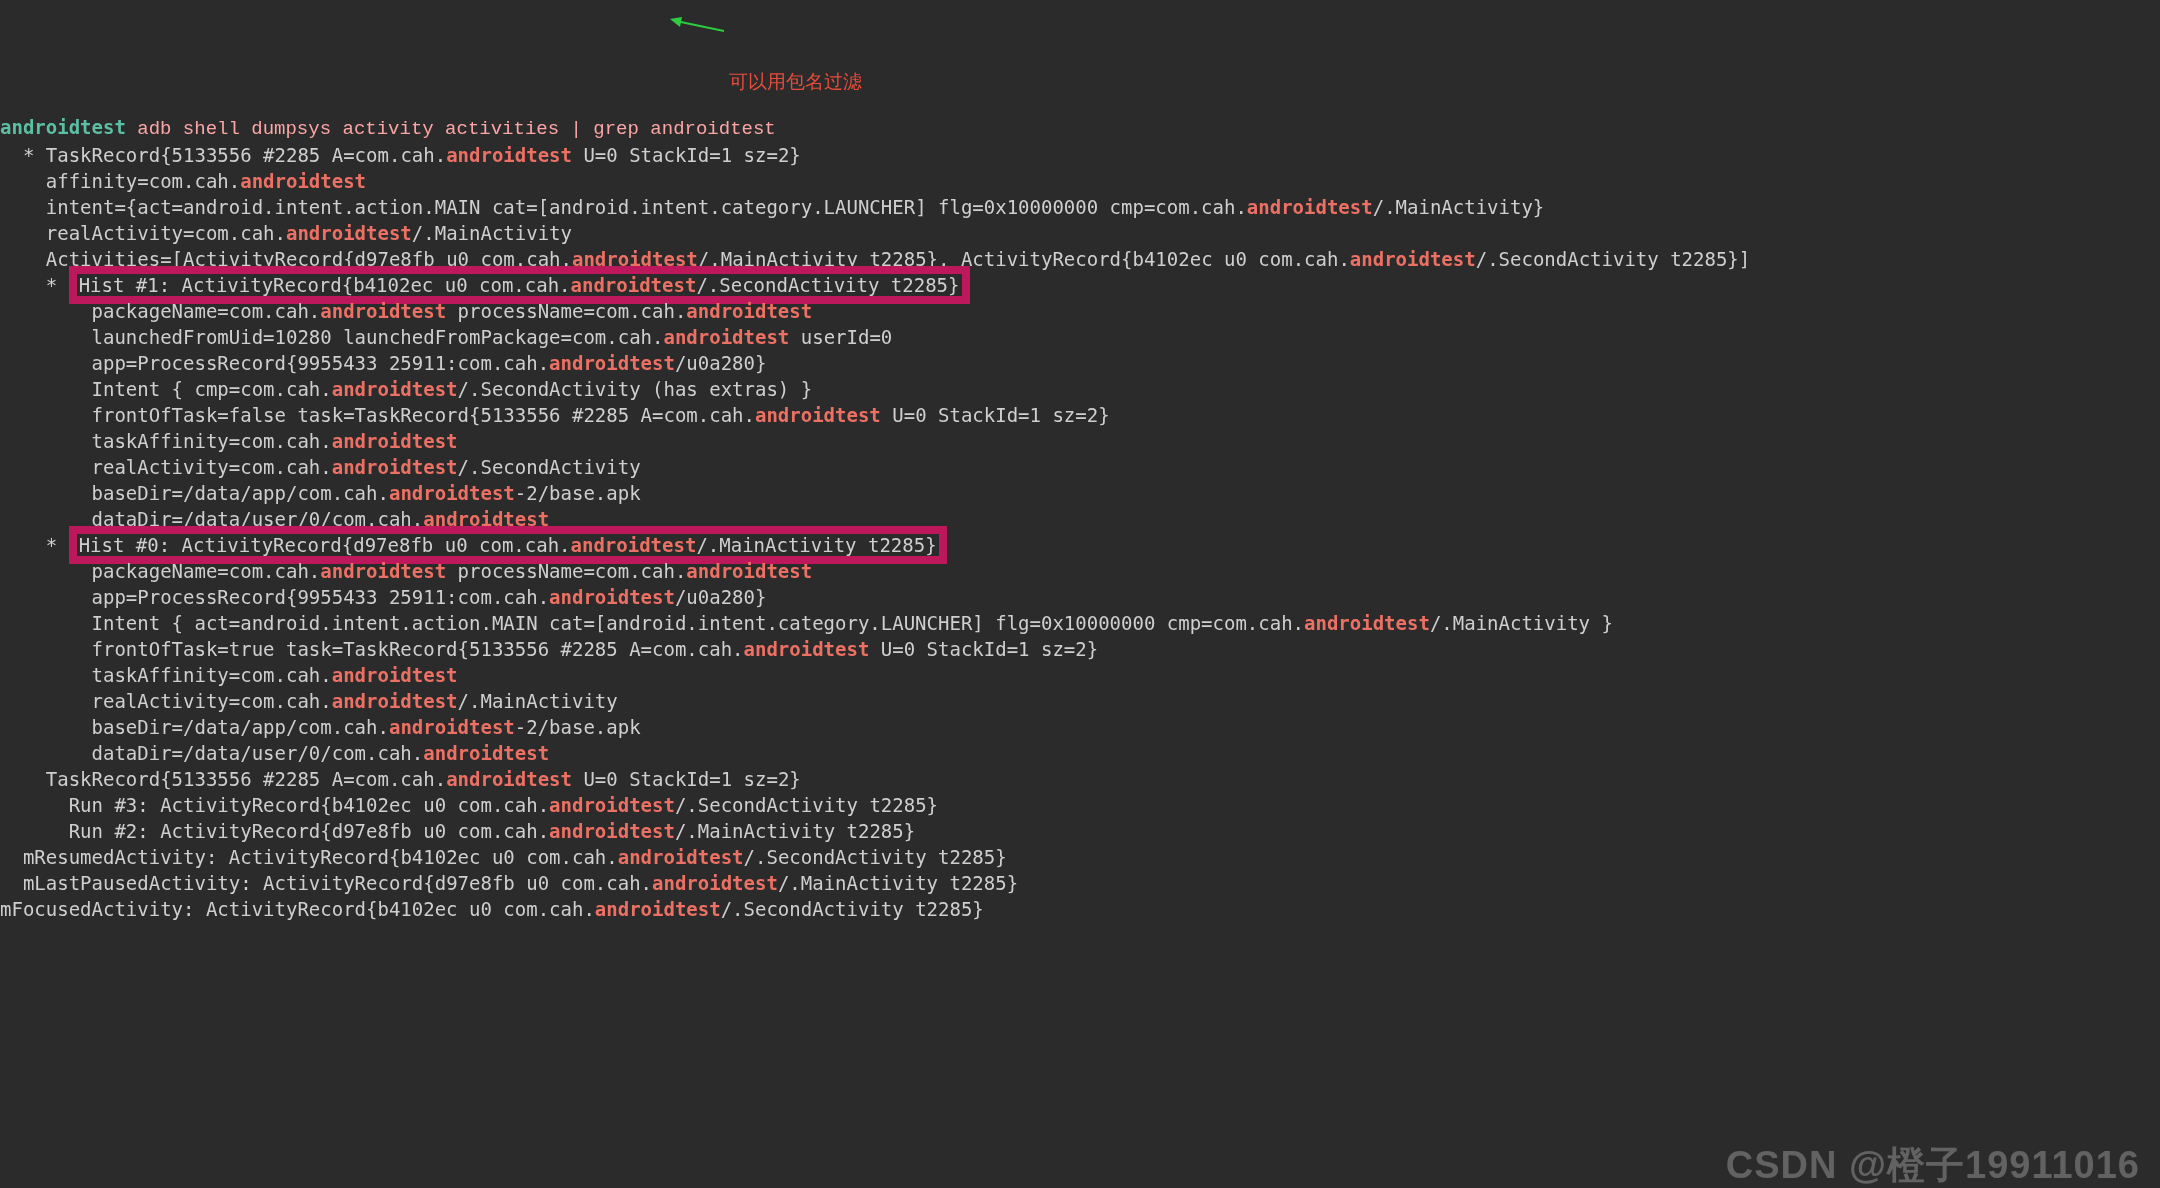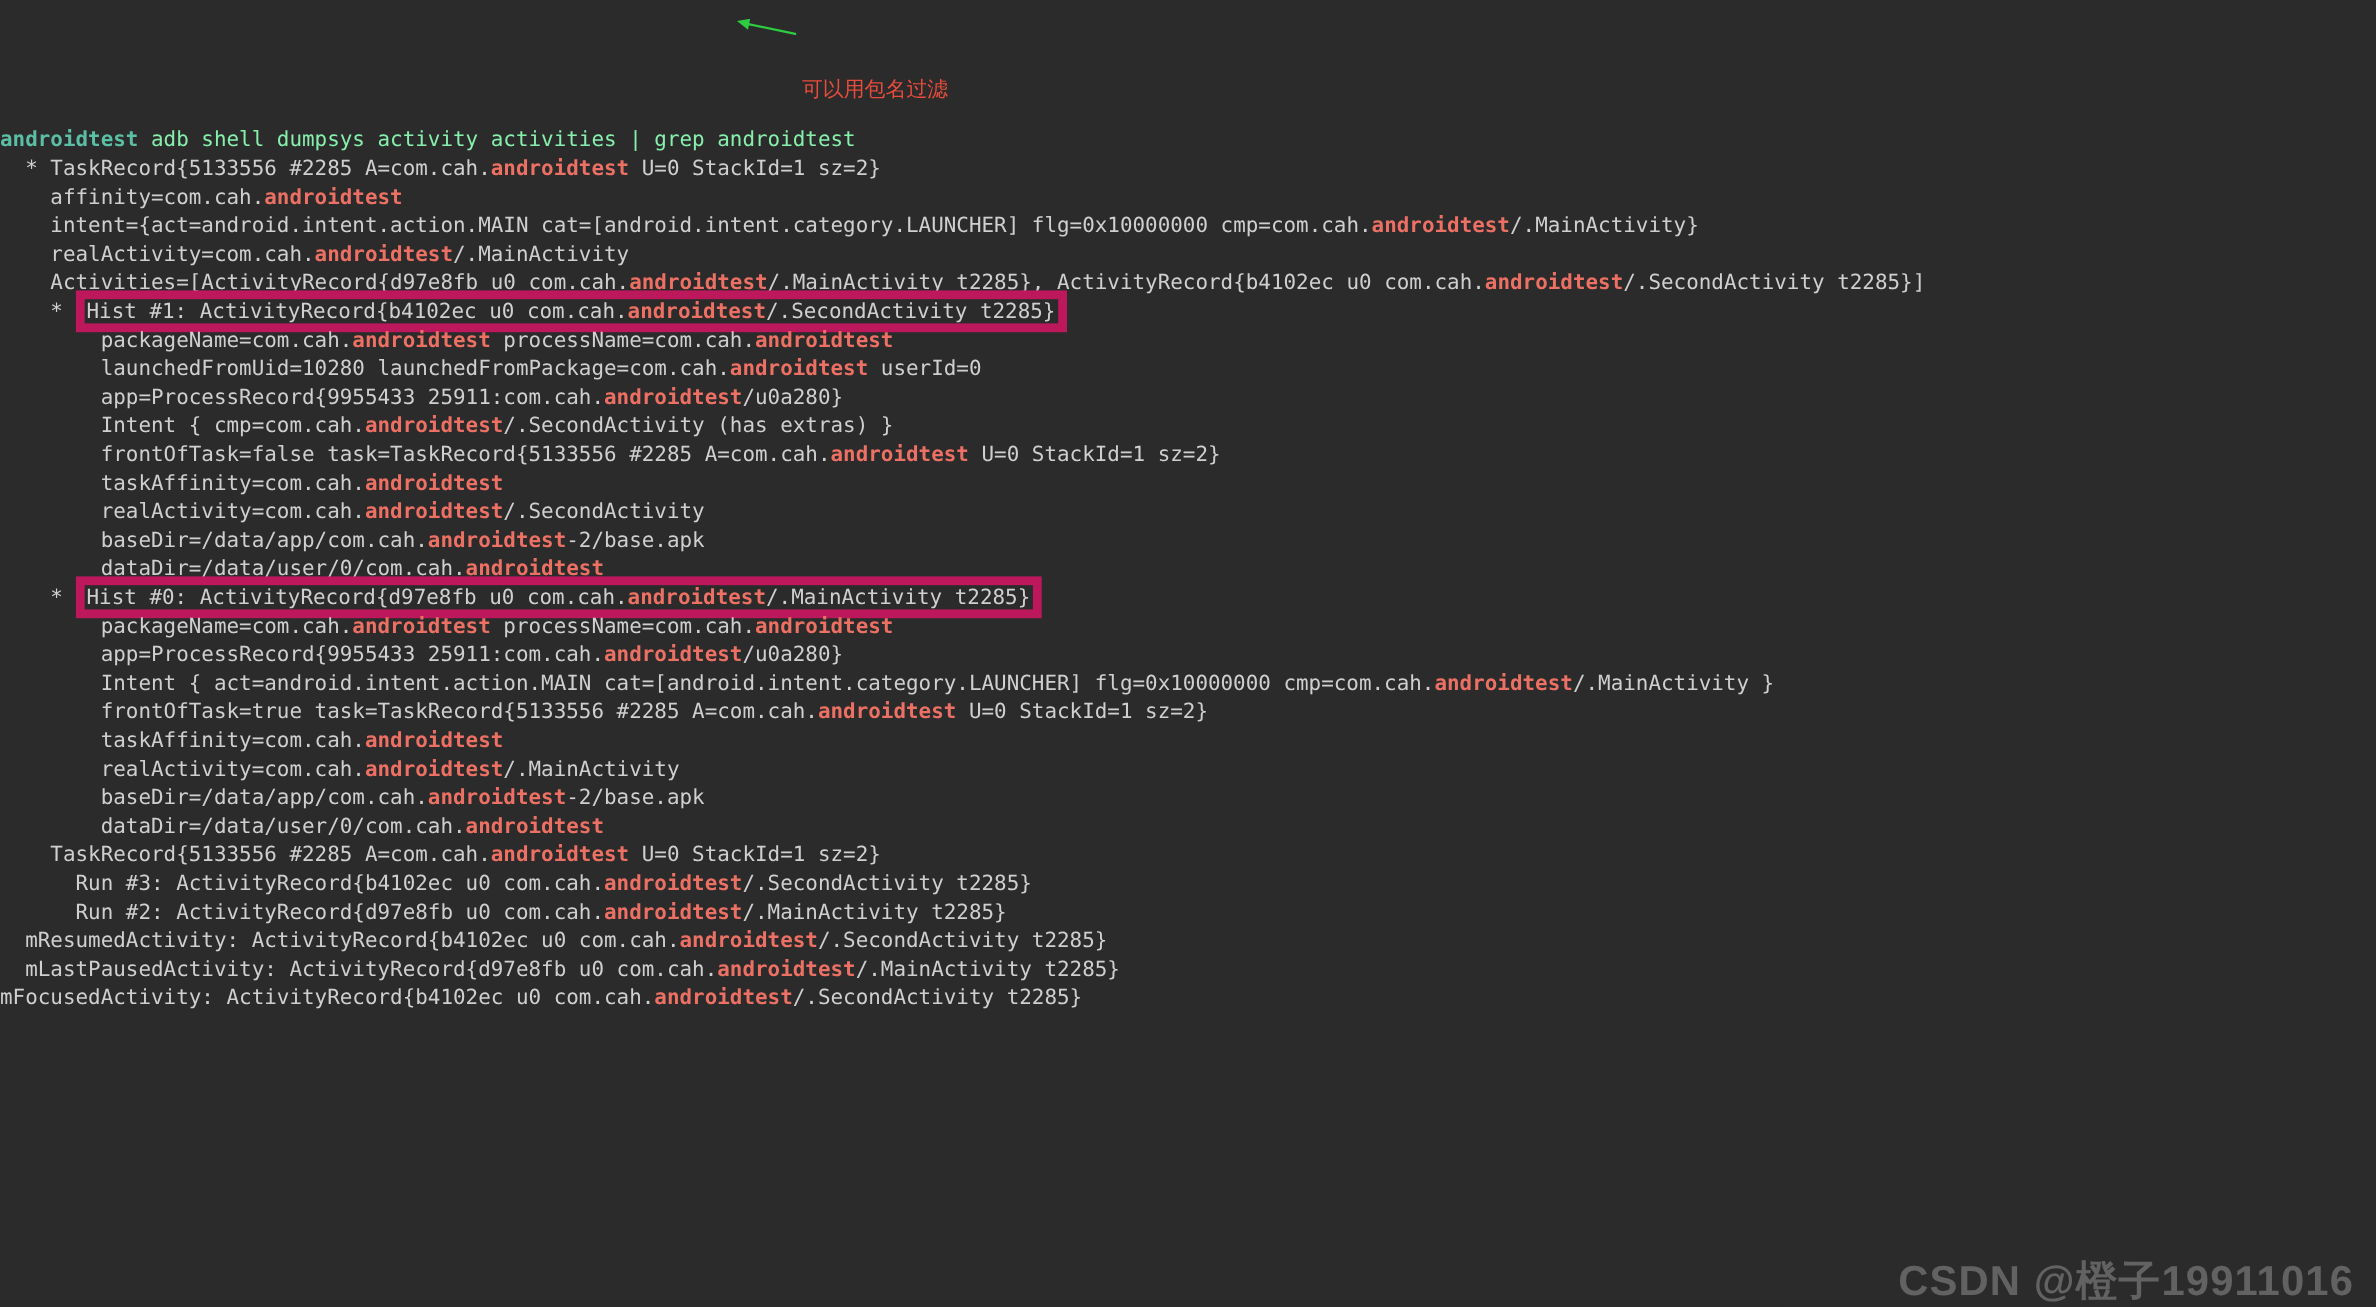--- a/index.html
+++ b/index.html
@@ -11,21 +11,21 @@
     color: #c8c8c8;
     white-space: pre;
     padding: 10px 0;
     overflow-x: auto;
     position: relative;
     width: 2160px;
     height: 1188px;
   }
   .line { display: block; }
   .prompt { color: #5bbfa4; font-weight: bold; }
-  .cmd { color: #86efac; }
+  .cmd { color: #fca5a5; font-family: Liberation Mono, monospace; }
   .kw { color: #ec7063; font-weight: bold; }
   .txt { color: #cfcfcf; }
   .boxed {
     border: 8px solid #be185d;
     display: inline;
     padding: 0 2px;
   }
   .annot {
     position: absolute;
     color: #e74c3c;

